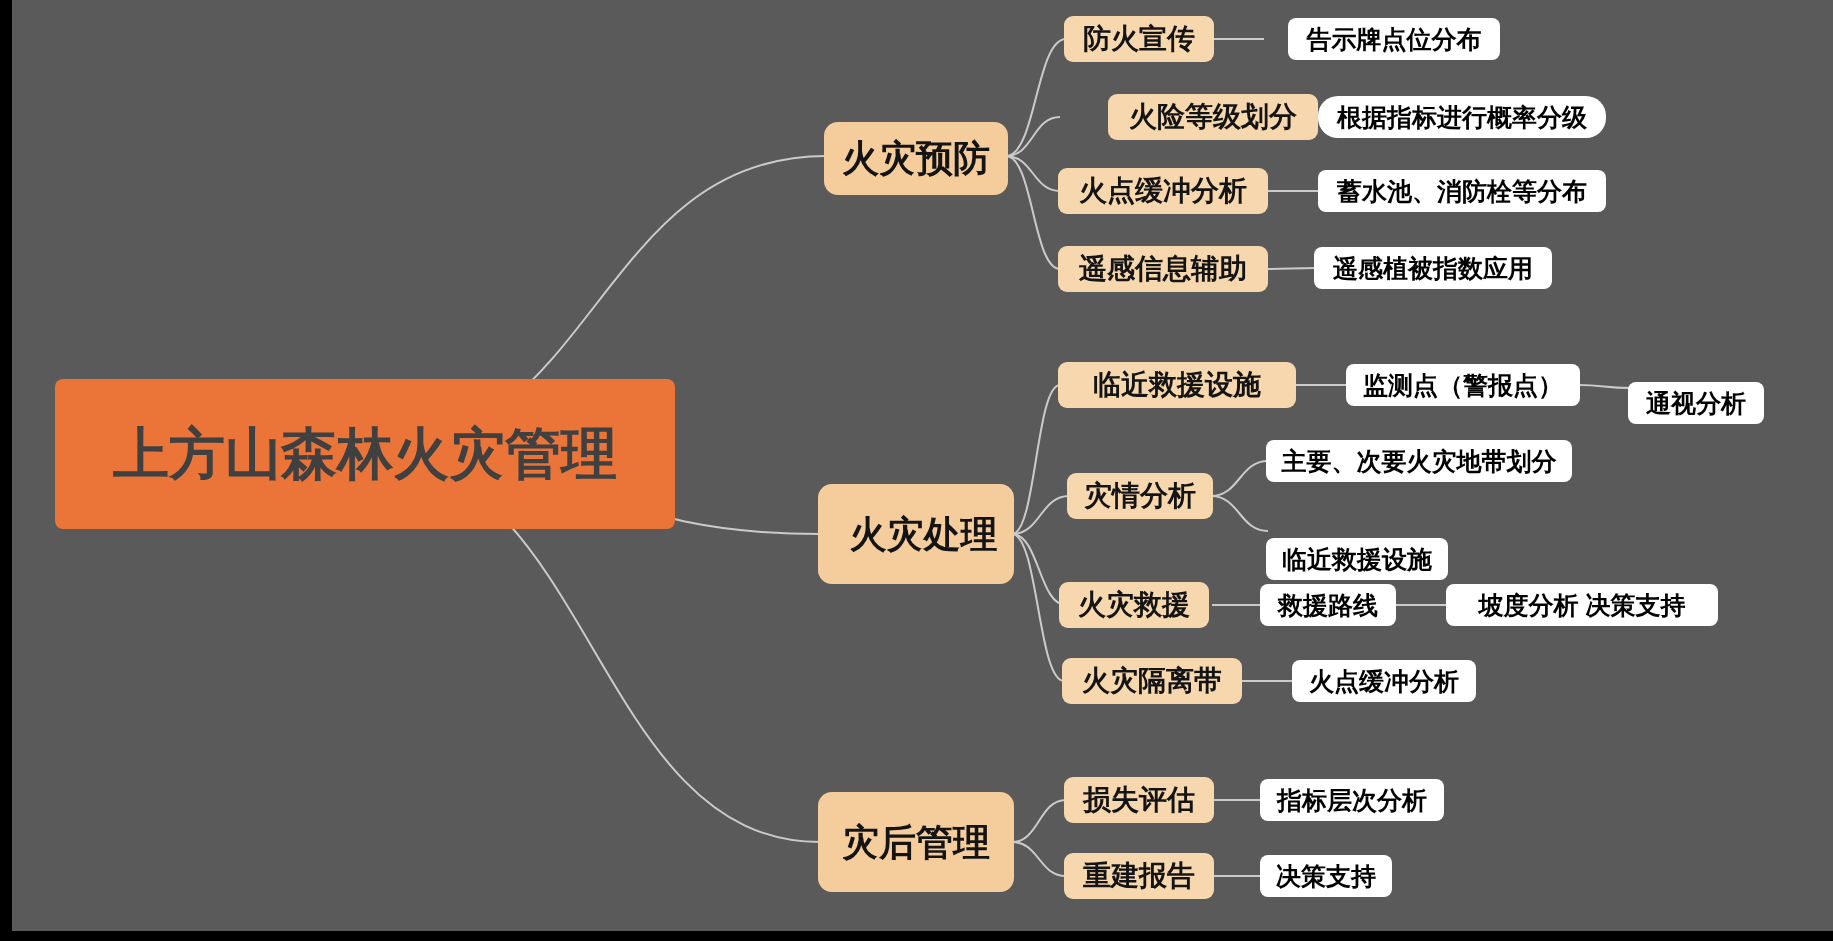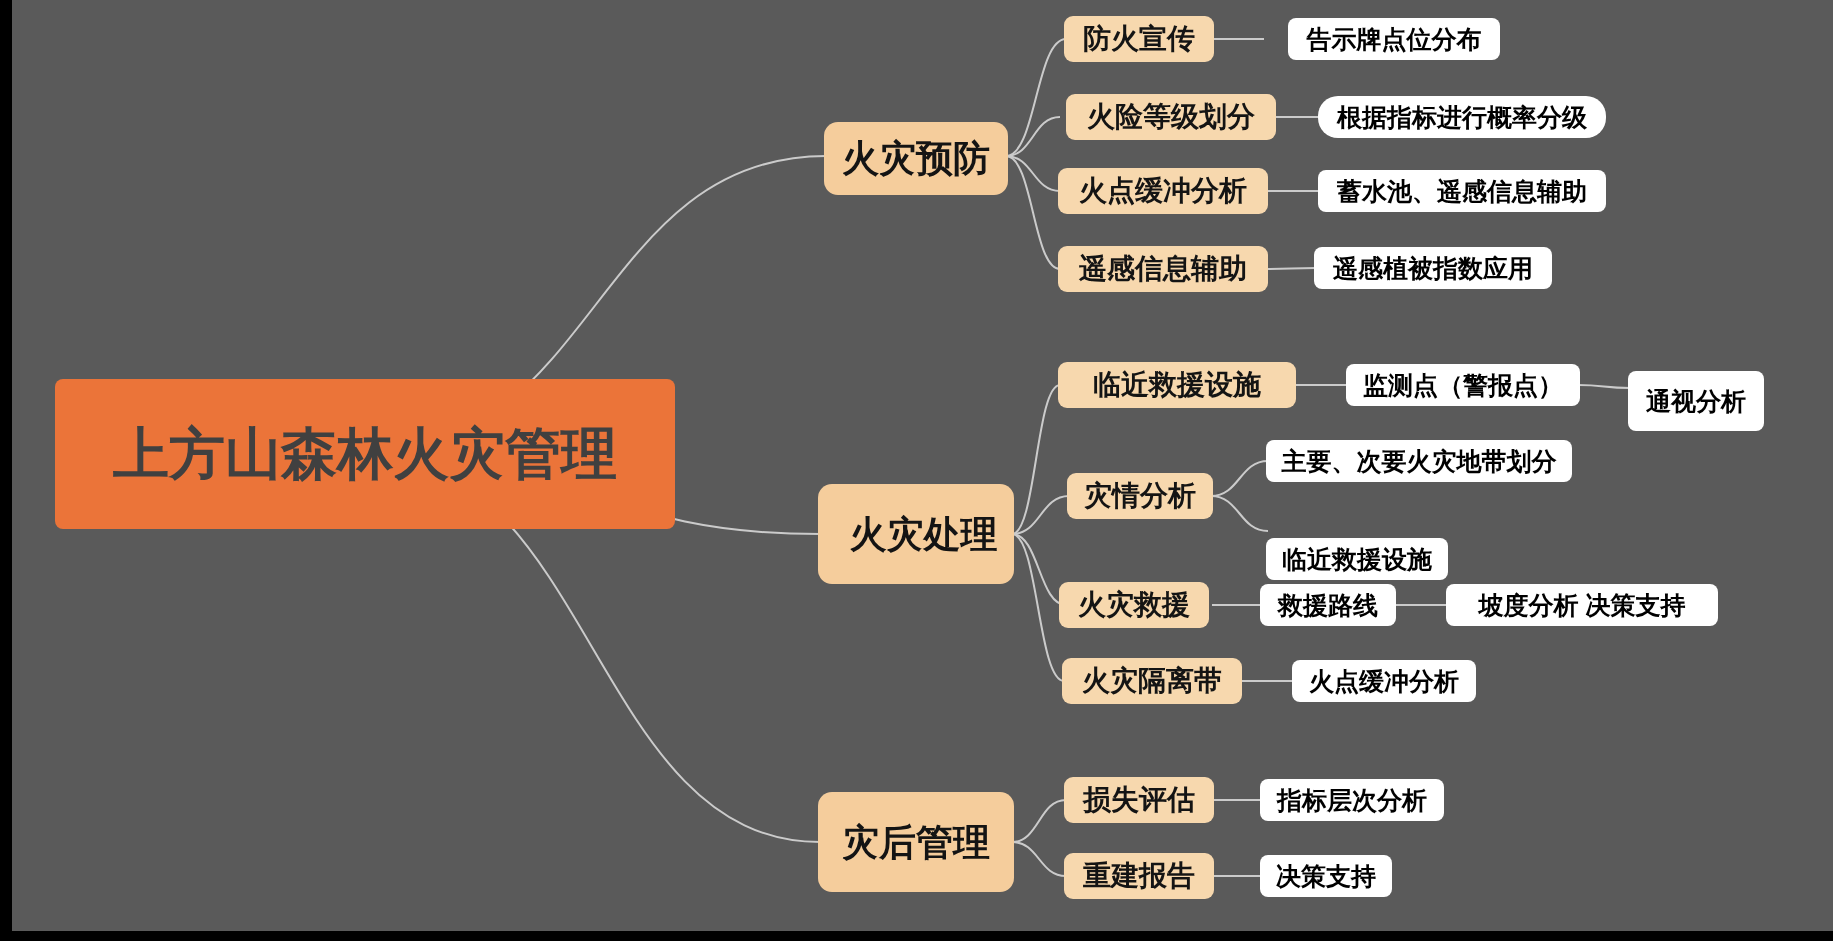--- a/index.html
+++ b/index.html
@@ -106,32 +106,32 @@
 
   <div class="node branch-node" id="n-b0" style="left:824px; top:112px; width:184px; height:73px;margin-top:10px;">火灾预防</div>
 
   <div class="node branch-node" id="n-b1" style="left:818px; top:484px; width:196px; height:100px;padding-left:15px;">火灾处理</div>
 
   <div class="node branch-node" id="n-b2" style="left:818px; top:792px; width:196px; height:100px;">灾后管理</div>
 
   <div class="node sub-node" id="n-b0c0" style="left:1064px; top:16px; width:150px; height:46px;">防火宣传</div>
   <div class="node leaf-node" id="n-b0c0l0" style="left:1262px; top:18px; width:212px; height:42px;margin-left:26px;">告示牌点位分布</div>
 
-  <div class="node sub-node" id="n-b0c1" style="left:1066px; top:94px; width:210px; height:46px;">火险等级划分</div>
+  <div class="node sub-node" id="n-b0c1" style="left:1108px; top:94px; width:210px; height:46px;">火险等级划分</div>
   <div class="node leaf-node" id="n-b0c1l0" style="left:1318px; top:96px; width:288px; height:42px;border-radius:20px;">根据指标进行概率分级</div>
 
   <div class="node sub-node" id="n-b0c2" style="left:1058px; top:168px; width:210px; height:46px;">火点缓冲分析</div>
-  <div class="node leaf-node" id="n-b0c2l0" style="left:1318px; top:170px; width:288px; height:42px;">蓄水池、遥感信息辅助</div>
+  <div class="node leaf-node" id="n-b0c2l0" style="left:1318px; top:170px; width:288px; height:42px;">蓄水池、消防栓等分布</div>
 
   <div class="node sub-node" id="n-b0c3" style="left:1058px; top:246px; width:210px; height:46px;">遥感信息辅助</div>
   <div class="node leaf-node" id="n-b0c3l0" style="left:1314px; top:247px; width:238px; height:42px;">遥感植被指数应用</div>
 
   <div class="node sub-node" id="n-b1c0" style="left:1058px; top:362px; width:238px; height:46px;">临近救援设施</div>
   <div class="node leaf-node" id="n-b1c0l0" style="left:1346px; top:364px; width:234px; height:42px;">监测点（警报点）</div>
-  <div class="node leaf-node" id="n-b1c0l0l0" style="left:1628px; top:371px; width:136px; height:60px;text-align:right;">通视分析</div>
+  <div class="node leaf-node" id="n-b1c0l0l0" style="left:1628px; top:382px; width:136px; height:42px;text-align:right;">通视分析</div>
 
   <div class="node sub-node" id="n-b1c1" style="left:1067px; top:473px; width:146px; height:46px;">灾情分析</div>
   <div class="node leaf-node" id="n-b1c1l0" style="left:1266px; top:440px; width:306px; height:42px;">主要、次要火灾地带划分</div>
   <div class="node leaf-node" id="n-b1c1l1" style="left:1266px; top:538px; width:182px; height:42px;">临近救援设施</div>
 
   <div class="node sub-node" id="n-b1c2" style="left:1047px; top:582px; width:150px; height:46px;margin-left:12px;">火灾救援</div>
   <div class="node leaf-node" id="n-b1c2l0" style="left:1260px; top:584px; width:136px; height:42px;">救援路线</div>
   <div class="node leaf-node" id="n-b1c2l0l0" style="left:1446px; top:584px; width:272px; height:42px;">坡度分析 决策支持</div>
 
   <div class="node sub-node" id="n-b1c3" style="left:1062px; top:658px; width:180px; height:46px;">火灾隔离带</div>

